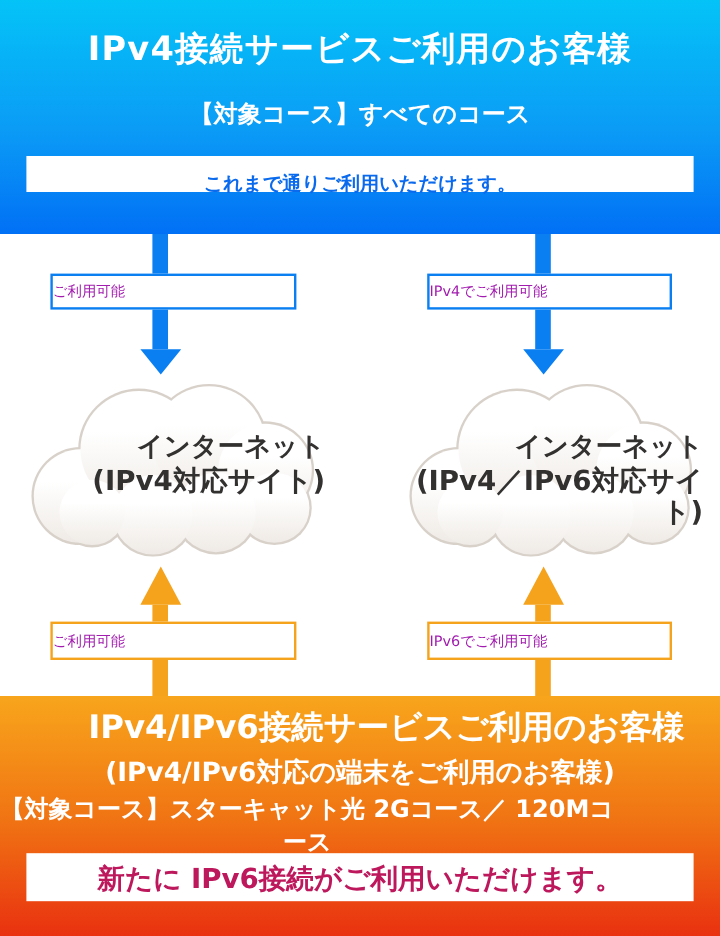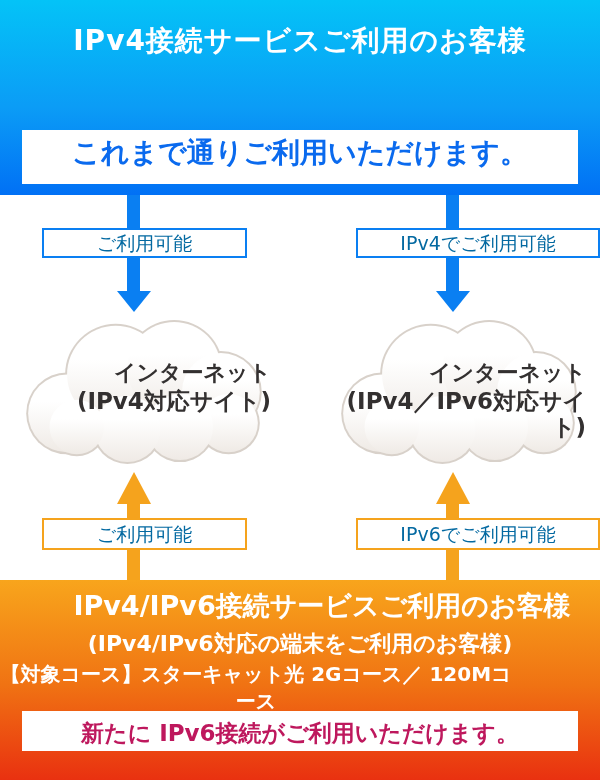--- a/index.html
+++ b/index.html
@@ -19,46 +19,46 @@
     color:#ffffff;font-size:28px;font-weight:bold;letter-spacing:1px;
   }
   .top-subtitle{
     left:0;top:82px;width:600px;text-align:center;
     color:#ffffff;font-size:20px;font-weight:bold;
   }
   .banner{
     left:22px;width:556px;background:#ffffff;text-align:center;
   }
   .top-banner{
-    top:130px;height:54px;line-height:46px;
-    color:#0a6aee;font-size:28px;font-weight:bold;
+    top:130px;height:30px;line-height:46px;
+    color:#0a6aee;font-size:16px;font-weight:bold;
   }
   
   .shaft{width:13px;}
   .shaft.blue{background:#0a7ff2;}
   .shaft.orange{background:#f5a31d;}
   .head-down{
     width:0;height:0;
     border-left:17px solid transparent;border-right:17px solid transparent;
     border-top:21px solid #0a7ff2;
   }
   .head-up{
     width:0;height:0;
     border-left:17px solid transparent;border-right:17px solid transparent;
     border-bottom:32px solid #f5a31d;
   }
   
   .label-box{
-    box-sizing:border-box;background:#ffffff;text-align:center;
-    color:#0369a1;font-size:19px;z-index:5;
+    box-sizing:border-box;background:#ffffff;text-align:left;
+    color:#a21caf;font-size:12px;z-index:5;
   }
   .label-box.blue{border:2px solid #0a7ff2;height:30px;line-height:26px;top:228px;}
   .label-box.orange{border:2px solid #f5a31d;height:32px;line-height:28px;top:518px;}
   .lb-left{left:42px;width:205px;}
-  .lb-right{left:356px;width:244px;}
+  .lb-right{left:356px;width:204px;}
   
   .cloud{width:256px;height:146px;top:318px;}
   .cloud svg{position:absolute;left:0;top:0;width:100%;height:100%;}
   .cloud-text{
     position:absolute;left:0;top:40px;width:100%;text-align:right;color:#333030;
   }
   .cloud-line1{font-size:22px;font-weight:bold;line-height:30px;}
   .cloud-line2{font-size:23px;font-weight:bold;line-height:26px;}
   
   .bottom-section{
@@ -89,20 +89,21 @@
   <defs>
     <linearGradient id="cloudGrad" x1="0" y1="0" x2="0" y2="1">
       <stop offset="0.35" stop-color="#ffffff"></stop>
       <stop offset="1" stop-color="#efeae5"></stop>
     </linearGradient>
   </defs>
 </svg>
 
 <div class="abs top-section">
   <div class="abs top-title">IPv4接続サービスご利用のお客様</div>
+  <div class="abs top-subtitle">【対象コース】すべてのコース</div>
 </div>
 <div class="abs banner top-banner">これまで通りご利用いただけます。</div>
 
 <div class="abs shaft blue" style="left:127px;top:195px;height:96px;"></div>
 <div class="abs head-down" style="left:117px;top:291px;"></div>
 
 <div class="abs shaft blue" style="left:446px;top:195px;height:96px;"></div>
 <div class="abs head-down" style="left:436px;top:291px;"></div>
 
 <div class="abs label-box blue lb-left">ご利用可能</div>

